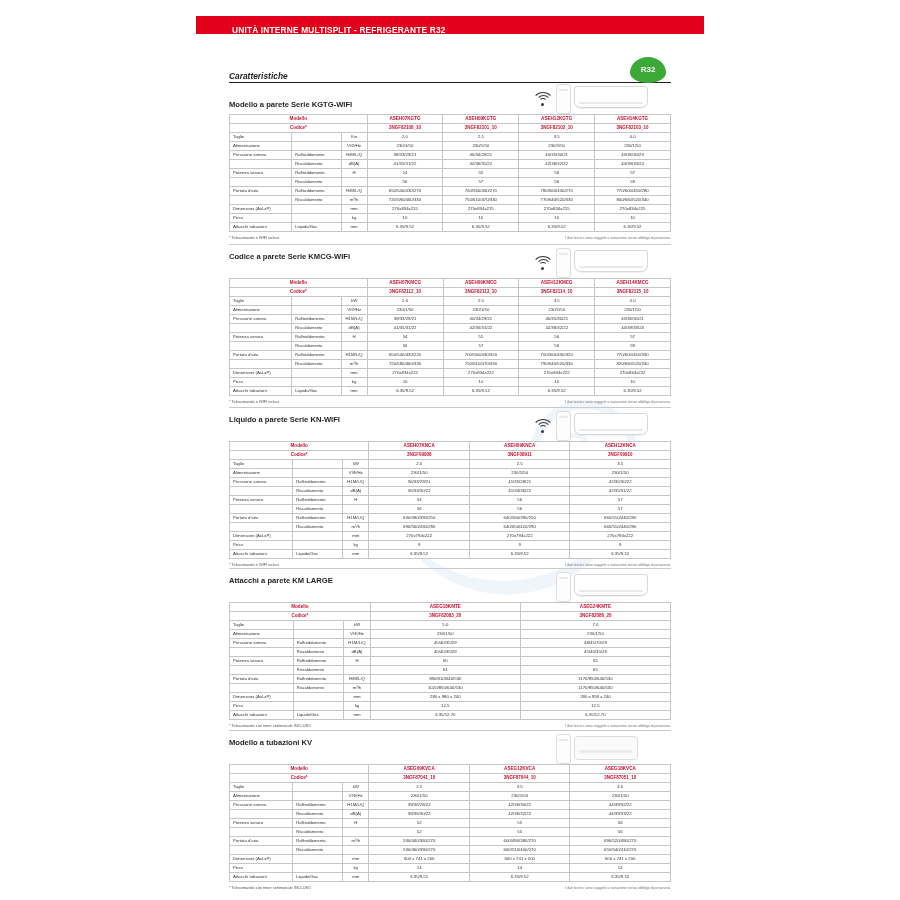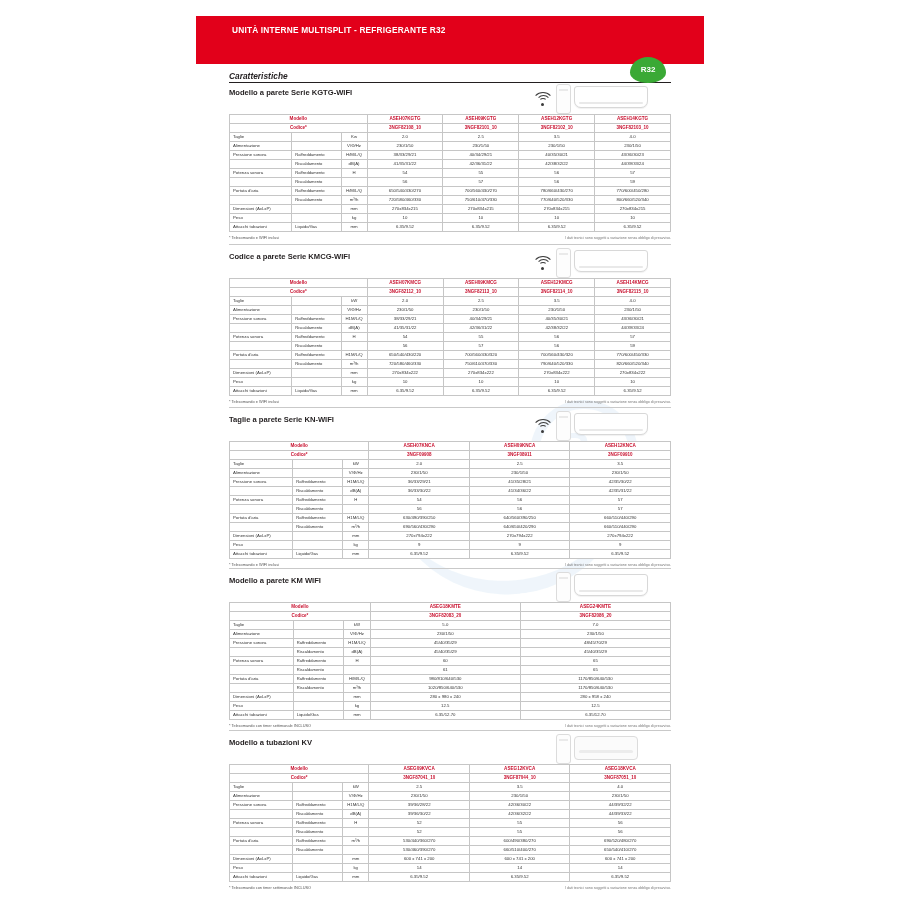--- a/index.html
+++ b/index.html
@@ -8,21 +8,21 @@
     background:#ffffff;
     font-family:"Liberation Sans", sans-serif;
     color:#231f20;
     position:relative;
     overflow:hidden;
   }
   .page{position:relative;width:900px;height:900px;}
 
   
   .header-bar{
-    position:absolute;left:196px;top:16px;width:508px;height:48px;
+    position:absolute;left:196px;top:16px;width:508px;height:18px;
     background:#e2001a;
   }
   .header-bar .title{
     position:absolute;left:36px;top:9px;
     font-size:8.3px;font-weight:bold;color:#ffffff;letter-spacing:.2px;
     text-transform:uppercase;
   }
 
   
   .watermark{
@@ -159,21 +159,21 @@
 
   <div class="char-title">Caratteristiche</div>
   <div class="char-rule"></div>
 
   <div class="r32">
     <div class="leaf"></div>
     <div class="txt">R32</div>
   </div>
 
   <div id="sections-root">
-      <div class="sec-title" style="left: 229px; top: 88px;">Modello a parete Serie KGTG-WIFI</div>
+      <div class="sec-title" style="left: 229px; top: 100px;">Modello a parete Serie KGTG-WIFI</div>
       <div class="wifi" style="left: 532px; top: 90px;">
         <div class="arc a1"></div>
         <div class="arc a2"></div>
         <div class="arc a3"></div>
         <div class="dot"></div>
       </div>
       <div class="prod-small" style="left: 556px; top: 84px;"></div>
       <div class="prod-wall" style="left: 574px; top: 86px;"></div>
       <table class="spec" style="left: 229px; top: 114px; width: 442px;">
         <tbody>
@@ -417,21 +417,21 @@
             <td>6.35/9.52</td>
             <td>6.35/9.52</td>
             <td>6.35/9.52</td>
             <td>6.35/9.52</td>
           </tr>
         </tbody>
       </table>
       <div class="note" style="left: 229px; top: 399px;">* Telecomando e WIFI inclusi</div>
       <div class="note-right" style="left: 459px; width: 212px; top: 400px;">I dati tecnici sono soggetti a variazione senza obbligo di preavviso.</div>
       <div class="sec-rule" style="left: 229px; top: 407px; width: 442px;"></div>
-      <div class="sec-title" style="left: 229px; top: 415px;">Taglie a parete Serie KN-WIFI</div>
+      <div class="sec-title" style="left: 229px; top: 415px;">Liquido a parete Serie KN-WIFI</div>
       <div class="wifi" style="left: 532px; top: 417px;">
         <div class="arc a1"></div>
         <div class="arc a2"></div>
         <div class="arc a3"></div>
         <div class="dot"></div>
       </div>
       <div class="prod-small" style="left: 556px; top: 411px;"></div>
       <div class="prod-wall" style="left: 574px; top: 413px;"></div>
       <table class="spec" style="left: 229px; top: 441px; width: 442px;">
         <tbody>
@@ -533,21 +533,21 @@
             <td class="unit" style="width:22px">mm</td>
             <td>6.35/9.52</td>
             <td>6.35/9.52</td>
             <td>6.35/9.52</td>
           </tr>
         </tbody>
       </table>
       <div class="note" style="left: 229px; top: 562px;">* Telecomando e WIFI inclusi</div>
       <div class="note-right" style="left: 459px; width: 212px; top: 563px;">I dati tecnici sono soggetti a variazione senza obbligo di preavviso.</div>
       <div class="sec-rule" style="left: 229px; top: 568px; width: 442px;"></div>
-      <div class="sec-title" style="left: 229px; top: 576px;">Modello a parete KM WIFI</div>
+      <div class="sec-title" style="left: 229px; top: 576px;">Attacchi a parete KM LARGE</div>
       <div class="prod-small" style="left: 556px; top: 572px;"></div>
       <div class="prod-wall" style="left: 574px; top: 574px;"></div>
       <table class="spec" style="left: 229px; top: 602px; width: 442px;">
         <tbody>
           <tr class="head">
             <td class="modello" colspan="3" style="width:128px">Modello</td>
             <td style="width:157px">ASEG18KMTE</td>
             <td style="width:157px">ASEG24KMTE</td>
           </tr>
           <tr class="head2">

